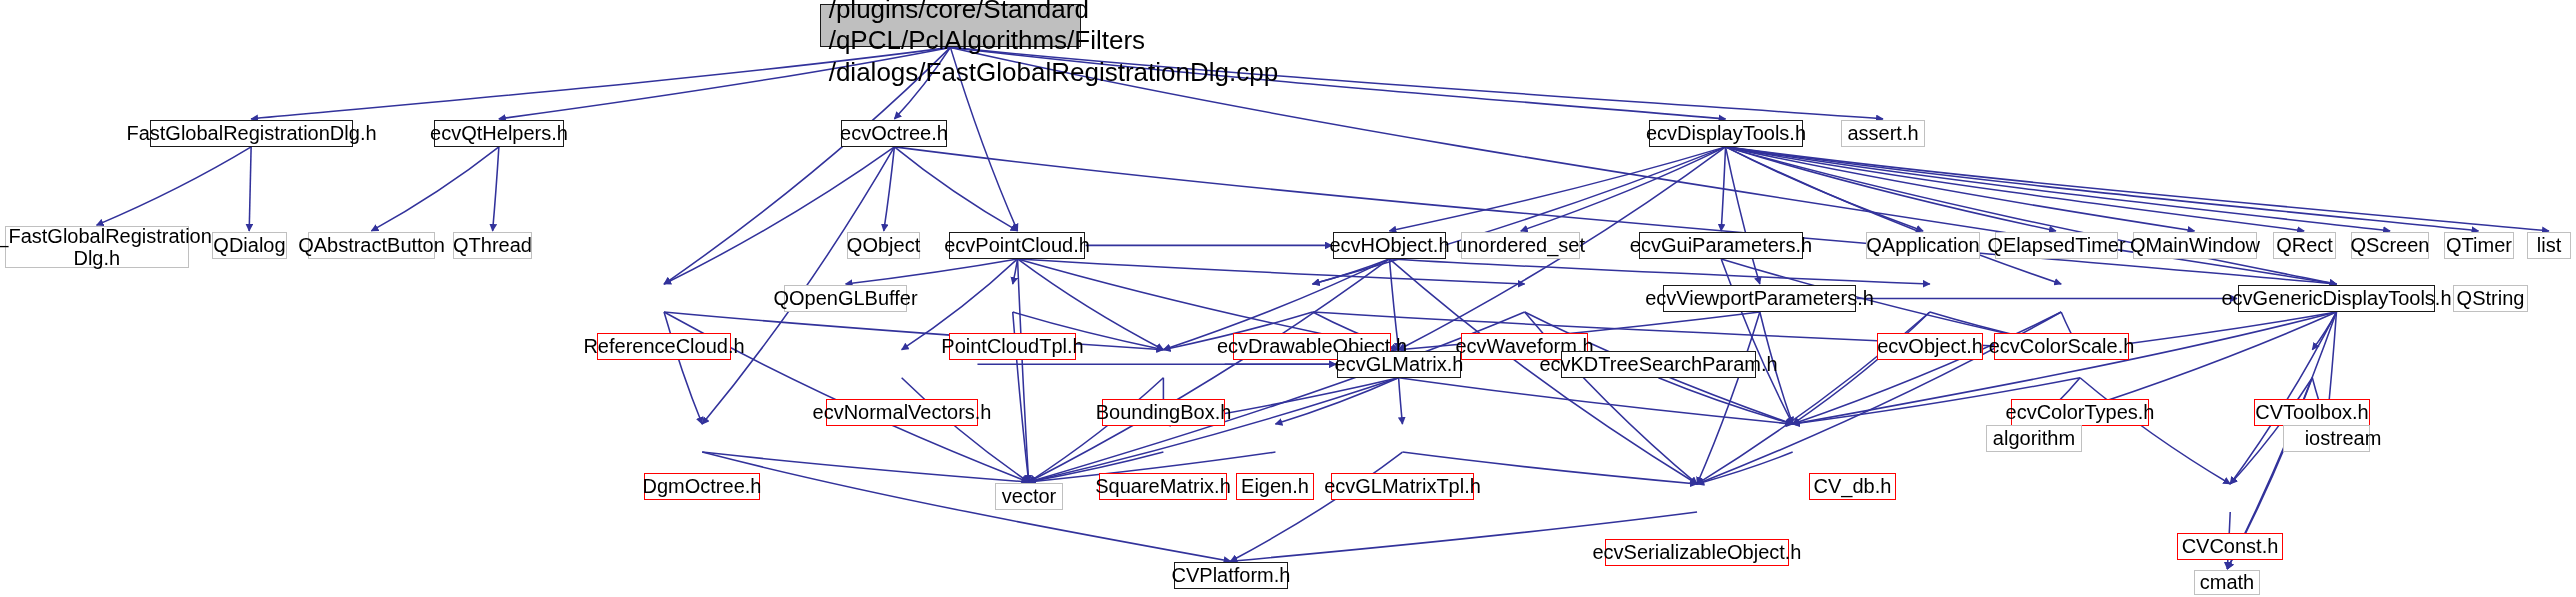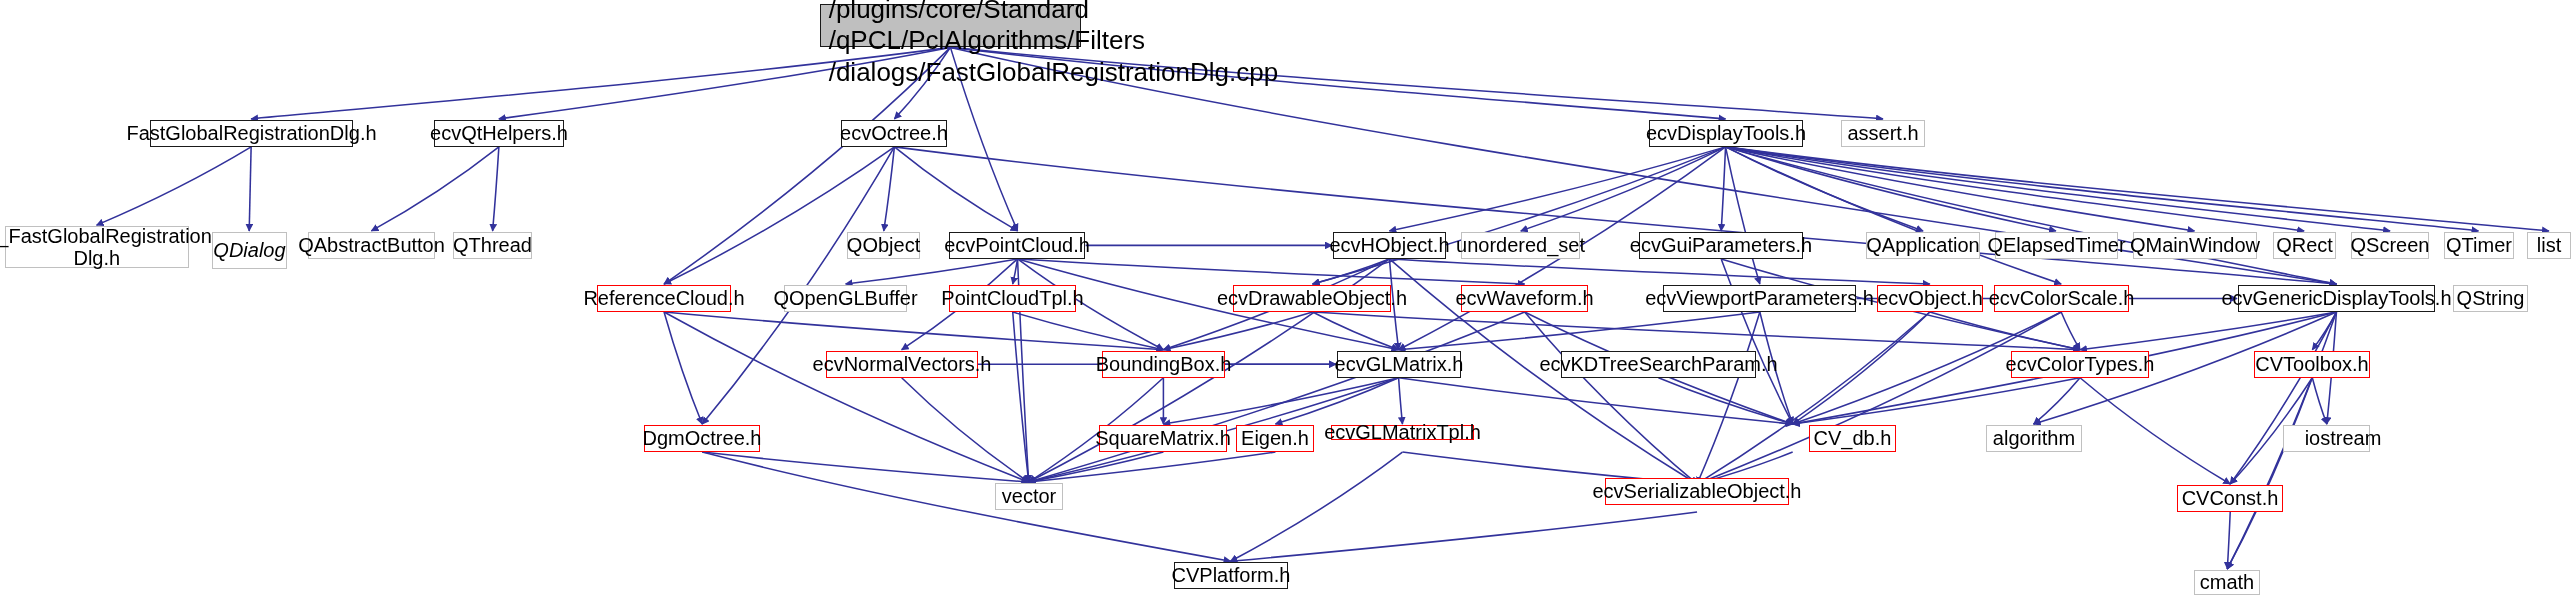--- a/index.html
+++ b/index.html
@@ -19,21 +19,21 @@
     background:#ffffff;
     color:#000000;
     font-size:20px;
     line-height:1.12;
     white-space:pre-line;
     z-index:5;
   }
   
   .n-grey{border:1px solid #c0c0c0;}
   .n-black{border:1.9px solid #1a1a1a;}
-  .n-red{border:1.9px solid #ff0000;}
+  .n-red{border:1.9px solid #ff0000;margin-top:48px;}
   .n-root{
     border:1.9px solid #1a1a1a;
     background:#bfbfbf;
     justify-content:flex-start;
     text-align:left;
     padding-left:7.7px;
     font-size:26px;
     line-height:1.2;
   }
 </style>
@@ -157,21 +157,21 @@
 /plugins/core/Standard
 /qPCL/PclAlgorithms/Filters
 /dialogs/FastGlobalRegistrationDlg.cpp</div>
       <div class="node n-black" style="left: 150px; top: 120px; width: 203px; height: 27px;">FastGlobalRegistrationDlg.h</div>
       <div class="node n-black" style="left: 434px; top: 120px; width: 130px; height: 27px;">ecvQtHelpers.h</div>
       <div class="node n-black" style="left: 841px; top: 120px; width: 106px; height: 27px;">ecvOctree.h</div>
       <div class="node n-black" style="left: 1649px; top: 120px; width: 154px; height: 27px;">ecvDisplayTools.h</div>
       <div class="node n-grey" style="left: 1841px; top: 120px; width: 84px; height: 27px;">assert.h</div>
       <div class="node n-grey" style="left: 4.8px; top: 226px; width: 184px; height: 42px;">ui_FastGlobalRegistration
 Dlg.h</div>
-      <div class="node n-grey" style="left: 212px; top: 232px; width: 75px; height: 37px; font-style: italic;">QDialog</div>
+      <div class="node n-grey" style="left: 212px; top: 232px; width: 75px; height: 27px;">QDialog</div>
       <div class="node n-grey" style="left: 308px; top: 232px; width: 127px; height: 27px;">QAbstractButton</div>
       <div class="node n-grey" style="left: 453px; top: 232px; width: 79px; height: 27px;">QThread</div>
       <div class="node n-grey" style="left: 847px; top: 232px; width: 73px; height: 27px;">QObject</div>
       <div class="node n-black" style="left: 949px; top: 232px; width: 136px; height: 27px;">ecvPointCloud.h</div>
       <div class="node n-black" style="left: 1333px; top: 232px; width: 113px; height: 27px;">ecvHObject.h</div>
       <div class="node n-grey" style="left: 1461px; top: 232px; width: 119px; height: 27px;">unordered_set</div>
       <div class="node n-black" style="left: 1639px; top: 232px; width: 164px; height: 27px;">ecvGuiParameters.h</div>
       <div class="node n-grey" style="left: 1866px; top: 232px; width: 114px; height: 27px;">QApplication</div>
       <div class="node n-grey" style="left: 1995px; top: 232px; width: 123px; height: 27px;">QElapsedTimer</div>
       <div class="node n-grey" style="left: 2133px; top: 232px; width: 124px; height: 27px;">QMainWindow</div>
@@ -191,24 +191,24 @@
       <div class="node n-grey" style="left: 2453px; top: 285px; width: 75px; height: 27px;">QString</div>
       <div class="node n-red" style="left: 826px; top: 351px; width: 152px; height: 27px;">ecvNormalVectors.h</div>
       <div class="node n-red" style="left: 1102px; top: 351px; width: 123px; height: 27px;">BoundingBox.h</div>
       <div class="node n-black" style="left: 1337px; top: 351px; width: 124px; height: 27px;">ecvGLMatrix.h</div>
       <div class="node n-black" style="left: 1561px; top: 351px; width: 195px; height: 27px;">ecvKDTreeSearchParam.h</div>
       <div class="node n-red" style="left: 2011px; top: 351px; width: 138px; height: 27px;">ecvColorTypes.h</div>
       <div class="node n-red" style="left: 2254px; top: 351px; width: 116px; height: 27px;">CVToolbox.h</div>
       <div class="node n-red" style="left: 644px; top: 425px; width: 116px; height: 27px;">DgmOctree.h</div>
       <div class="node n-red" style="left: 1099px; top: 425px; width: 128px; height: 27px;">SquareMatrix.h</div>
       <div class="node n-red" style="left: 1236px; top: 425px; width: 78px; height: 27px;">Eigen.h</div>
-      <div class="node n-red" style="left: 1331px; top: 425px; width: 143px; height: 15px;">ecvGLMatrixTpl.h</div>
+      <div class="node n-red" style="left: 1331px; top: 425px; width: 143px; height: 27px;">ecvGLMatrixTpl.h</div>
       <div class="node n-red" style="left: 1809px; top: 425px; width: 87px; height: 27px;">CV_db.h</div>
       <div class="node n-grey" style="left: 1986px; top: 425px; width: 96px; height: 27px;">algorithm</div>
       <div class="node n-grey" style="left: 2283px; top: 425px; width: 87px; height: 27px; padding-left: 33px;">iostream</div>
       <div class="node n-grey" style="left: 995px; top: 483px; width: 68px; height: 27px;">vector</div>
-      <div class="node n-red" style="left: 1605px; top: 478px; width: 184px; height: 27px;">ecvSerializableObject.h</div>
+      <div class="node n-red" style="left: 1605px; top: 491px; width: 184px; height: 27px;">ecvSerializableObject.h</div>
       <div class="node n-red" style="left: 2177px; top: 485px; width: 106px; height: 27px;">CVConst.h</div>
       <div class="node n-black" style="left: 1174px; top: 562px; width: 114px; height: 27px;">CVPlatform.h</div>
       <div class="node n-grey" style="left: 2194px; top: 570px; width: 66px; height: 25px;">cmath</div>
     </div>
 </div>
 
 
 </body></html>

